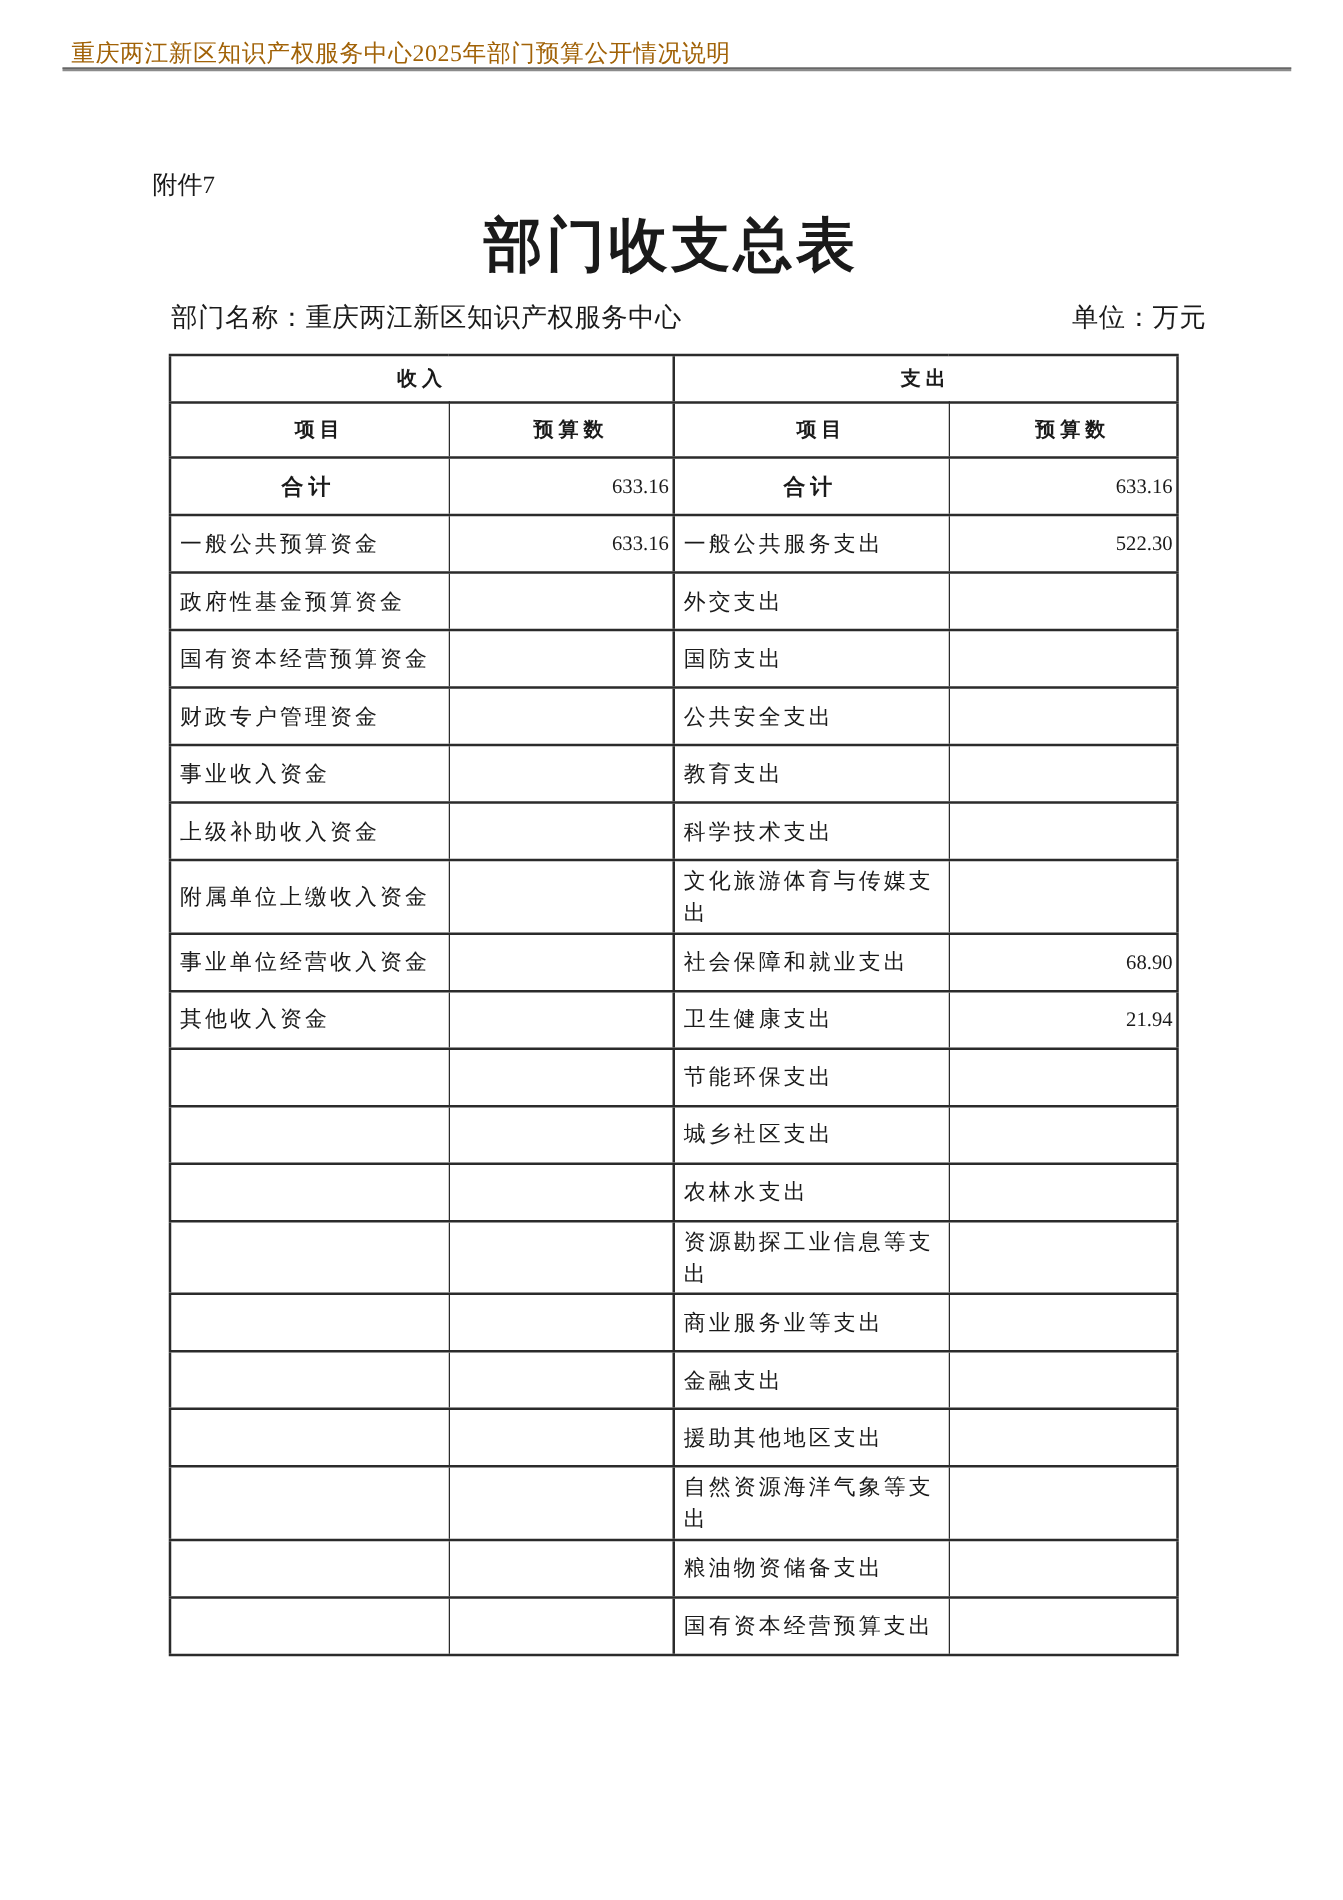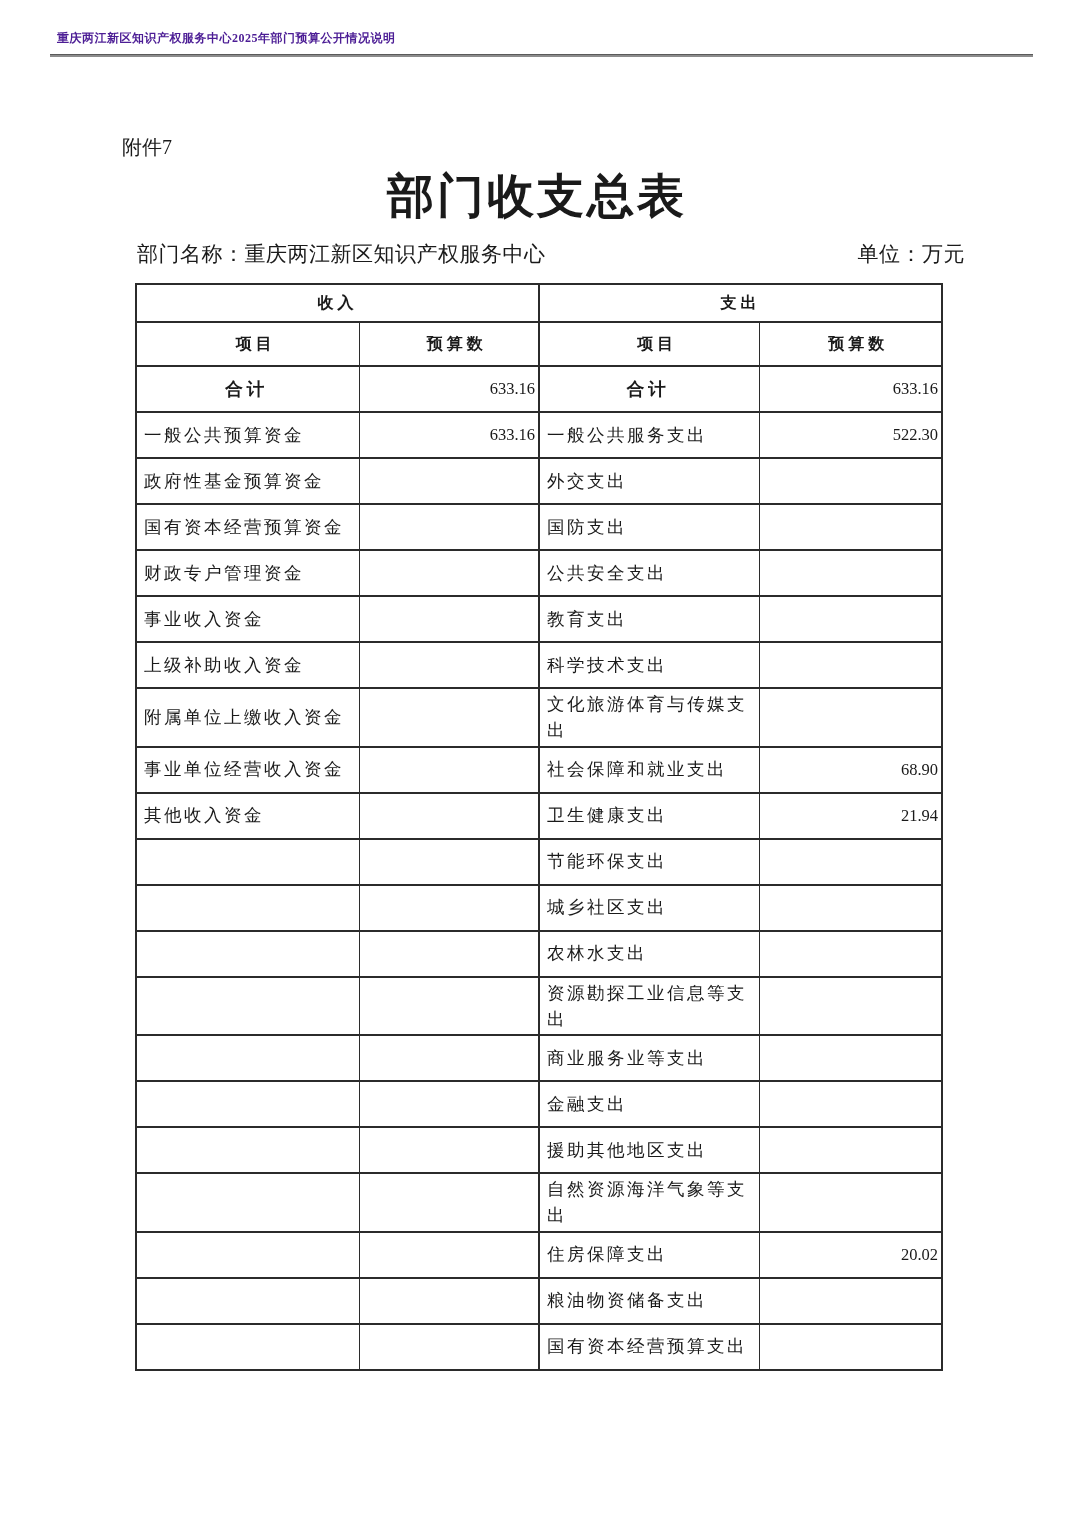--- a/index.html
+++ b/index.html
@@ -9,24 +9,24 @@
     height: 1520px;
     background: #ffffff;
     font-family: "Liberation Serif", "DejaVu Serif", serif;
     color: #1a1a1a;
     overflow: hidden;
   }
   .header-note {
     position: absolute;
     left: 57px;
     top: 30px;
-    font-size: 12px;
-    font-weight: 700;
+    font-size: 19px;
+    font-weight: 400;
     letter-spacing: 0.5px;
-    color: #4c1d95;
+    color: #a16207;
   }
   .header-rule {
     position: absolute;
     left: 50px;
     top: 54px;
     width: 983px;
     height: 2px;
     background: #8c8c8c;
     border-top: 1px solid #5a5a5a;
   }
@@ -260,26 +260,20 @@
     </tr>
         <tr class="tall-row">
       <td class="item"></td>
       <td class="num"></td>
       <td class="item">自然资源海洋气象等支出</td>
       <td class="num"></td>
     </tr>
         <tr>
       <td class="item"></td>
       <td class="num"></td>
-      <td class="item">住房保障支出</td>
-      <td class="num">20.02</td>
-    </tr>
-        <tr>
-      <td class="item"></td>
-      <td class="num"></td>
       <td class="item">粮油物资储备支出</td>
       <td class="num"></td>
     </tr>
         <tr>
       <td class="item"></td>
       <td class="num"></td>
       <td class="item">国有资本经营预算支出</td>
       <td class="num"></td>
     </tr>
       </tbody>

